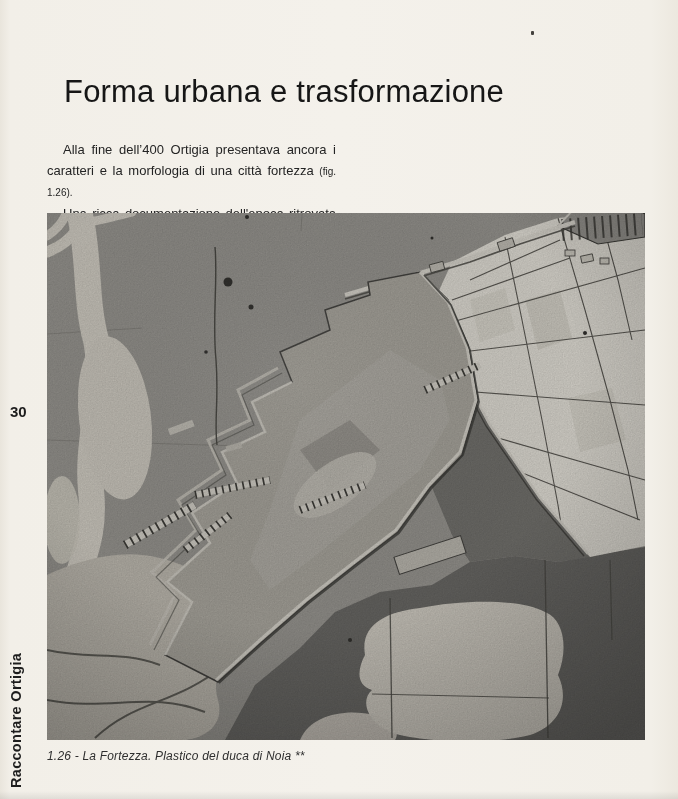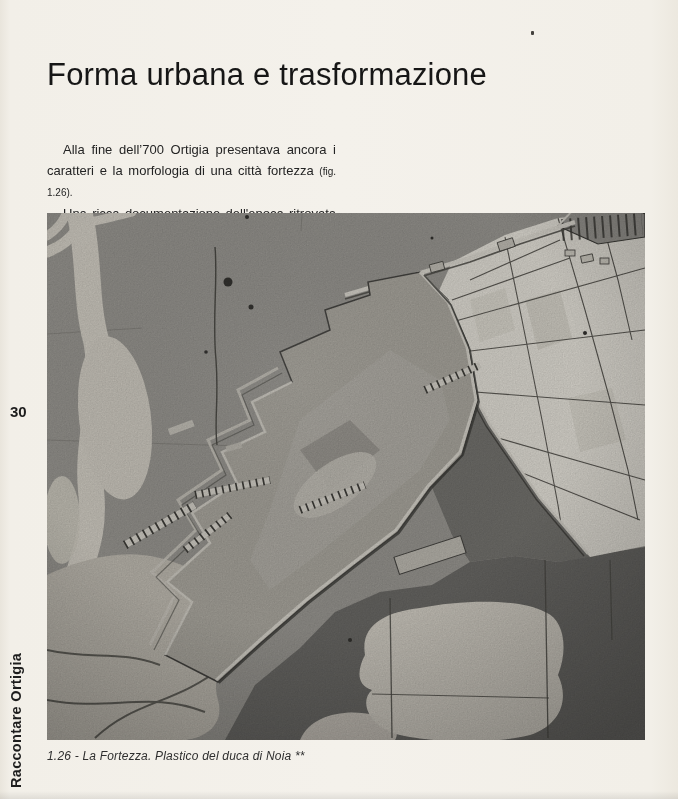--- a/index.html
+++ b/index.html
@@ -11,21 +11,21 @@
   .page::after{content:"";position:absolute;left:0;right:0;bottom:0;height:8px;
     background:linear-gradient(180deg,rgba(0,0,0,0),rgba(0,0,0,.08));pointer-events:none;}
   .pagenum{position:absolute;left:10px;top:403px;font-size:15px;font-weight:bold;color:#1d1d1d;}
   .spine-label{
     position:absolute;left:8px;top:788px;width:162px;height:20px;
     transform:rotate(-90deg);transform-origin:left top;
     font-size:14.5px;font-weight:bold;color:#1d1d1d;letter-spacing:.3px;white-space:nowrap;
   }
   .content{position:absolute;left:47px;top:0;width:598px;}
   h1.title{
-    margin:0;position:absolute;left:0;top:57px;width:598px;
+    margin:17px;position:absolute;left:0;top:57px;width:598px;
     font-size:31px;font-weight:normal;letter-spacing:.2px;color:#161616;white-space:nowrap;
   }
   .columns{position:absolute;left:0;top:140px;width:598px;display:flex;gap:20px;}
   .col{width:289px;font-size:13px;line-height:20.5px;text-align:justify;color:#242424;}
   .col p{margin:0;}
   .col p.indent{text-indent:16px;}
   .figref{font-size:10px;}
   figure{margin:0;position:absolute;left:0;top:213px;width:590px;}
   .photo-frame{width:598px;height:527px;display:block;background:#8f8d88;}
   figcaption{
@@ -40,21 +40,21 @@
 
   <div class="pagenum">30</div>
   <div class="spine-label">Raccontare Ortigia</div>
   <div class="paper-speck"></div>
 
   <div class="content">
     <h1 class="title">Forma urbana e trasformazione</h1>
 
     <div class="columns">
       <div class="col">
-        <p class="indent"><span>Alla fine dell’700 Ortigia presentava ancora i caratteri e la morfologia di una città fortezza </span><span class="figref">(fig. 1.26).</span></p>
+        <p class="indent"><span>Alla fine dell’400 Ortigia presentava ancora i caratteri e la morfologia di una città fortezza </span><span class="figref">(fig. 1.26).</span></p>
         <p class="indent">Una ricca documentazione dell'epoca ritrovata da</p>
       </div>
     </div>
 
     <figure>
       <svg class="photo-frame" viewBox="47 213 598 527" width="598" height="527" xmlns="http://www.w3.org/2000/svg">
         <defs>
           <filter id="grain" x="0%" y="0%" width="100%" height="100%">
             <feTurbulence type="fractalNoise" baseFrequency="0.75" numOctaves="2" stitchTiles="stitch" result="n"></feTurbulence>
             <feColorMatrix in="n" type="matrix" values="0 0 0 0 0  0 0 0 0 0  0 0 0 0 0  0.45 0.45 0.45 0 0"></feColorMatrix>

